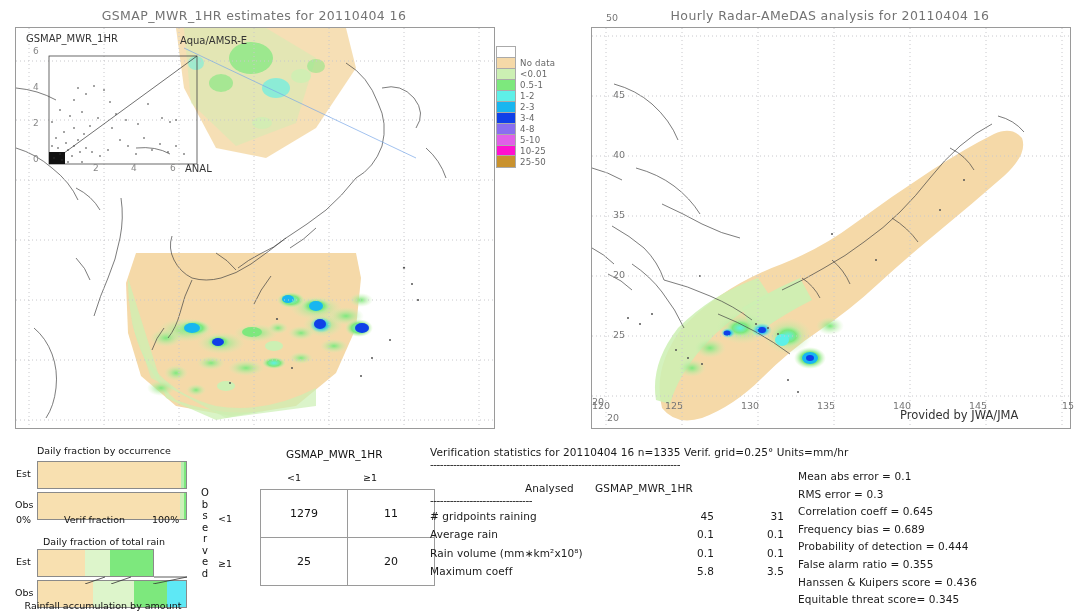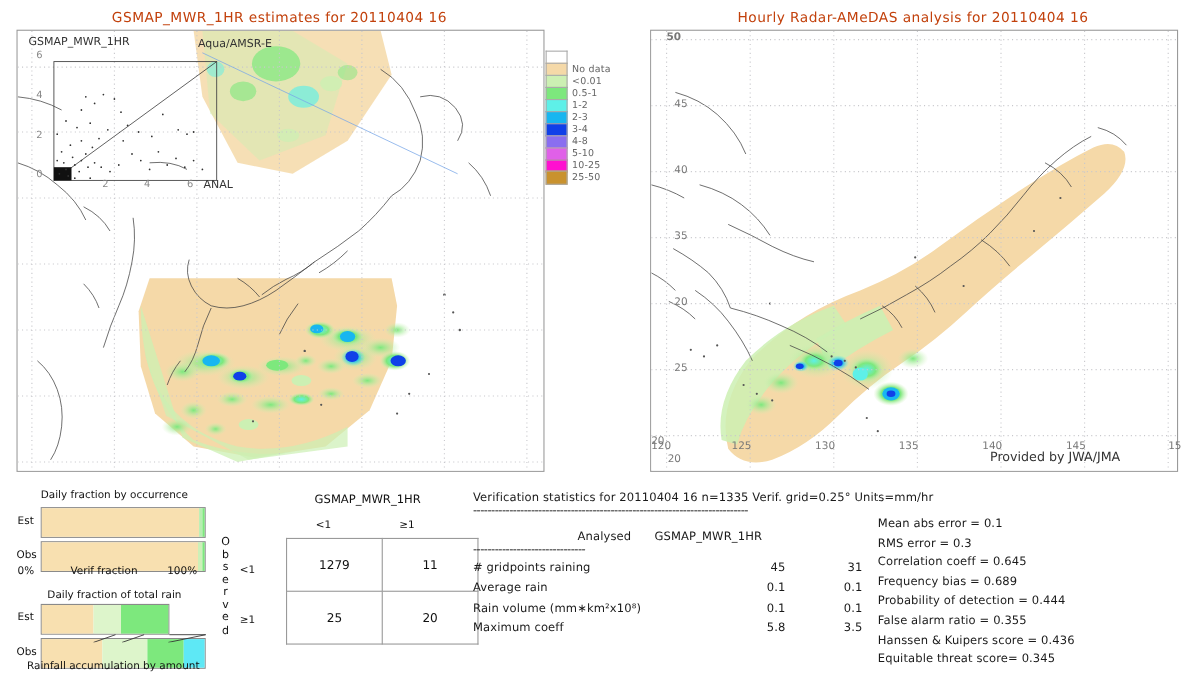--- a/index.html
+++ b/index.html
@@ -1,19 +1,19 @@
 <!DOCTYPE html>
 <html><head>
 <meta charset="utf-8">
 <style>
   html,body{margin:0;padding:0;background:#ffffff;}
   body{width:1080px;height:612px;position:relative;overflow:hidden;
        font-family:"DejaVu Sans","Liberation Sans",sans-serif;color:#222;}
   .abs{position:absolute;}
-  .ttl{font-size:12.5px;color:#c2410c;letter-spacing:.4px;text-align:center;white-space:nowrap;}
+  .ttl{font-size:12.5px;color:#737373;letter-spacing:.4px;text-align:center;white-space:nowrap;}
   .mapbox{border:1px solid #9a9a9a;background:#fff;overflow:hidden;}
   .tick{font-size:9.5px;color:#777;white-space:nowrap;}
   .ticksm{font-size:9px;color:#888;white-space:nowrap;}
   .lbl{font-size:10px;color:#333;white-space:nowrap;}
   .statline{font-size:10.5px;color:#1a1a1a;white-space:nowrap;letter-spacing:.1px;}
   .sw{width:18px;height:11px;border:0;display:block;}
   .legrow{display:flex;align-items:center;height:11px;}
   .legtxt{font-size:8.6px;color:#666;margin-left:4px;white-space:nowrap;letter-spacing:.2px;}
   table.ct{border-collapse:collapse;}
   table.ct td{border:1px solid #9a9a9a;width:84px;height:45px;text-align:center;
@@ -387,21 +387,21 @@
         <line x1="0" y1="128" x2="478" y2="128"></line>
         <line x1="0" y1="188" x2="478" y2="188"></line>
         <line x1="0" y1="248" x2="478" y2="248"></line>
         <line x1="0" y1="308" x2="478" y2="308"></line>
         <line x1="0" y1="368" x2="478" y2="368"></line>
       </g>
     </g>
   </svg>
 </div>
 
-<div class="abs tick" style="left:606px;top:28px;font-weight:bold;">50</div>
+<div class="abs tick" style="left:606px;top:12px;">50</div>
 <div class="abs tick" style="left:613px;top:89px;">45</div>
 <div class="abs tick" style="left:613px;top:149px;">40</div>
 <div class="abs tick" style="left:613px;top:209px;">35</div>
 <div class="abs tick" style="left:613px;top:269px;">20</div>
 <div class="abs tick" style="left:613px;top:329px;">25</div>
 <div class="abs tick" style="left:592px;top:396px;">20</div>
 <div class="abs tick" style="left:607px;top:412px;">20</div>
 
 <div class="abs tick" style="left:592px;top:400px;">120</div>
 <div class="abs tick" style="left:665px;top:400px;">125</div>

